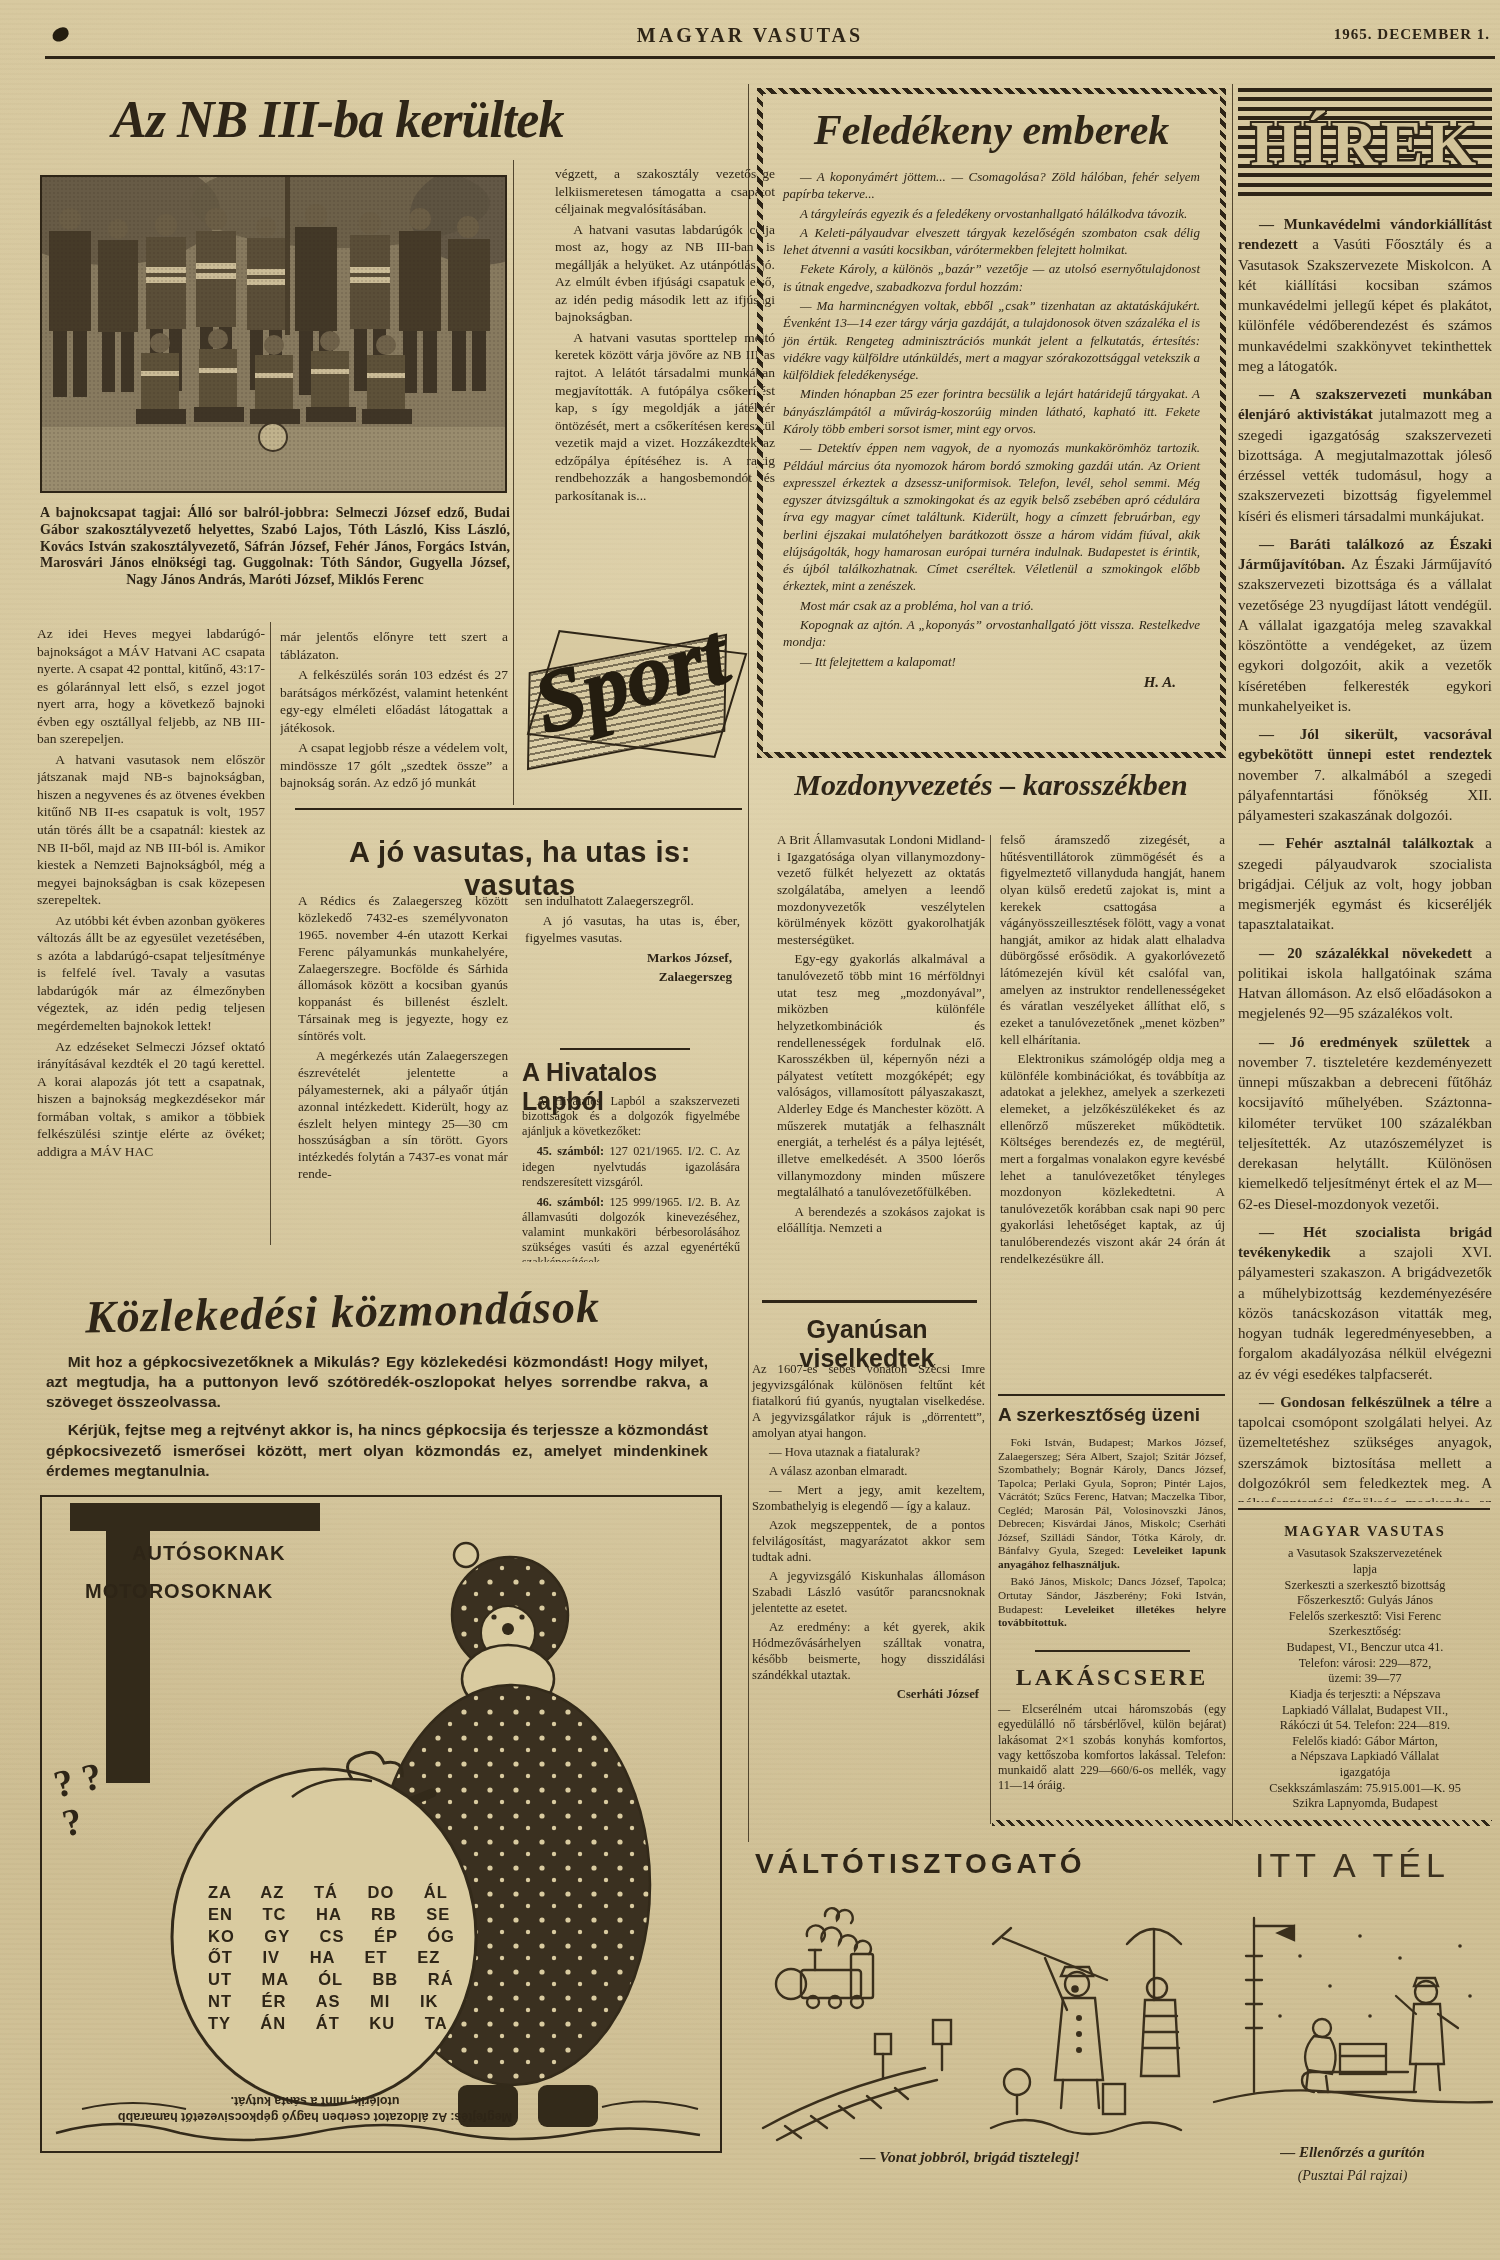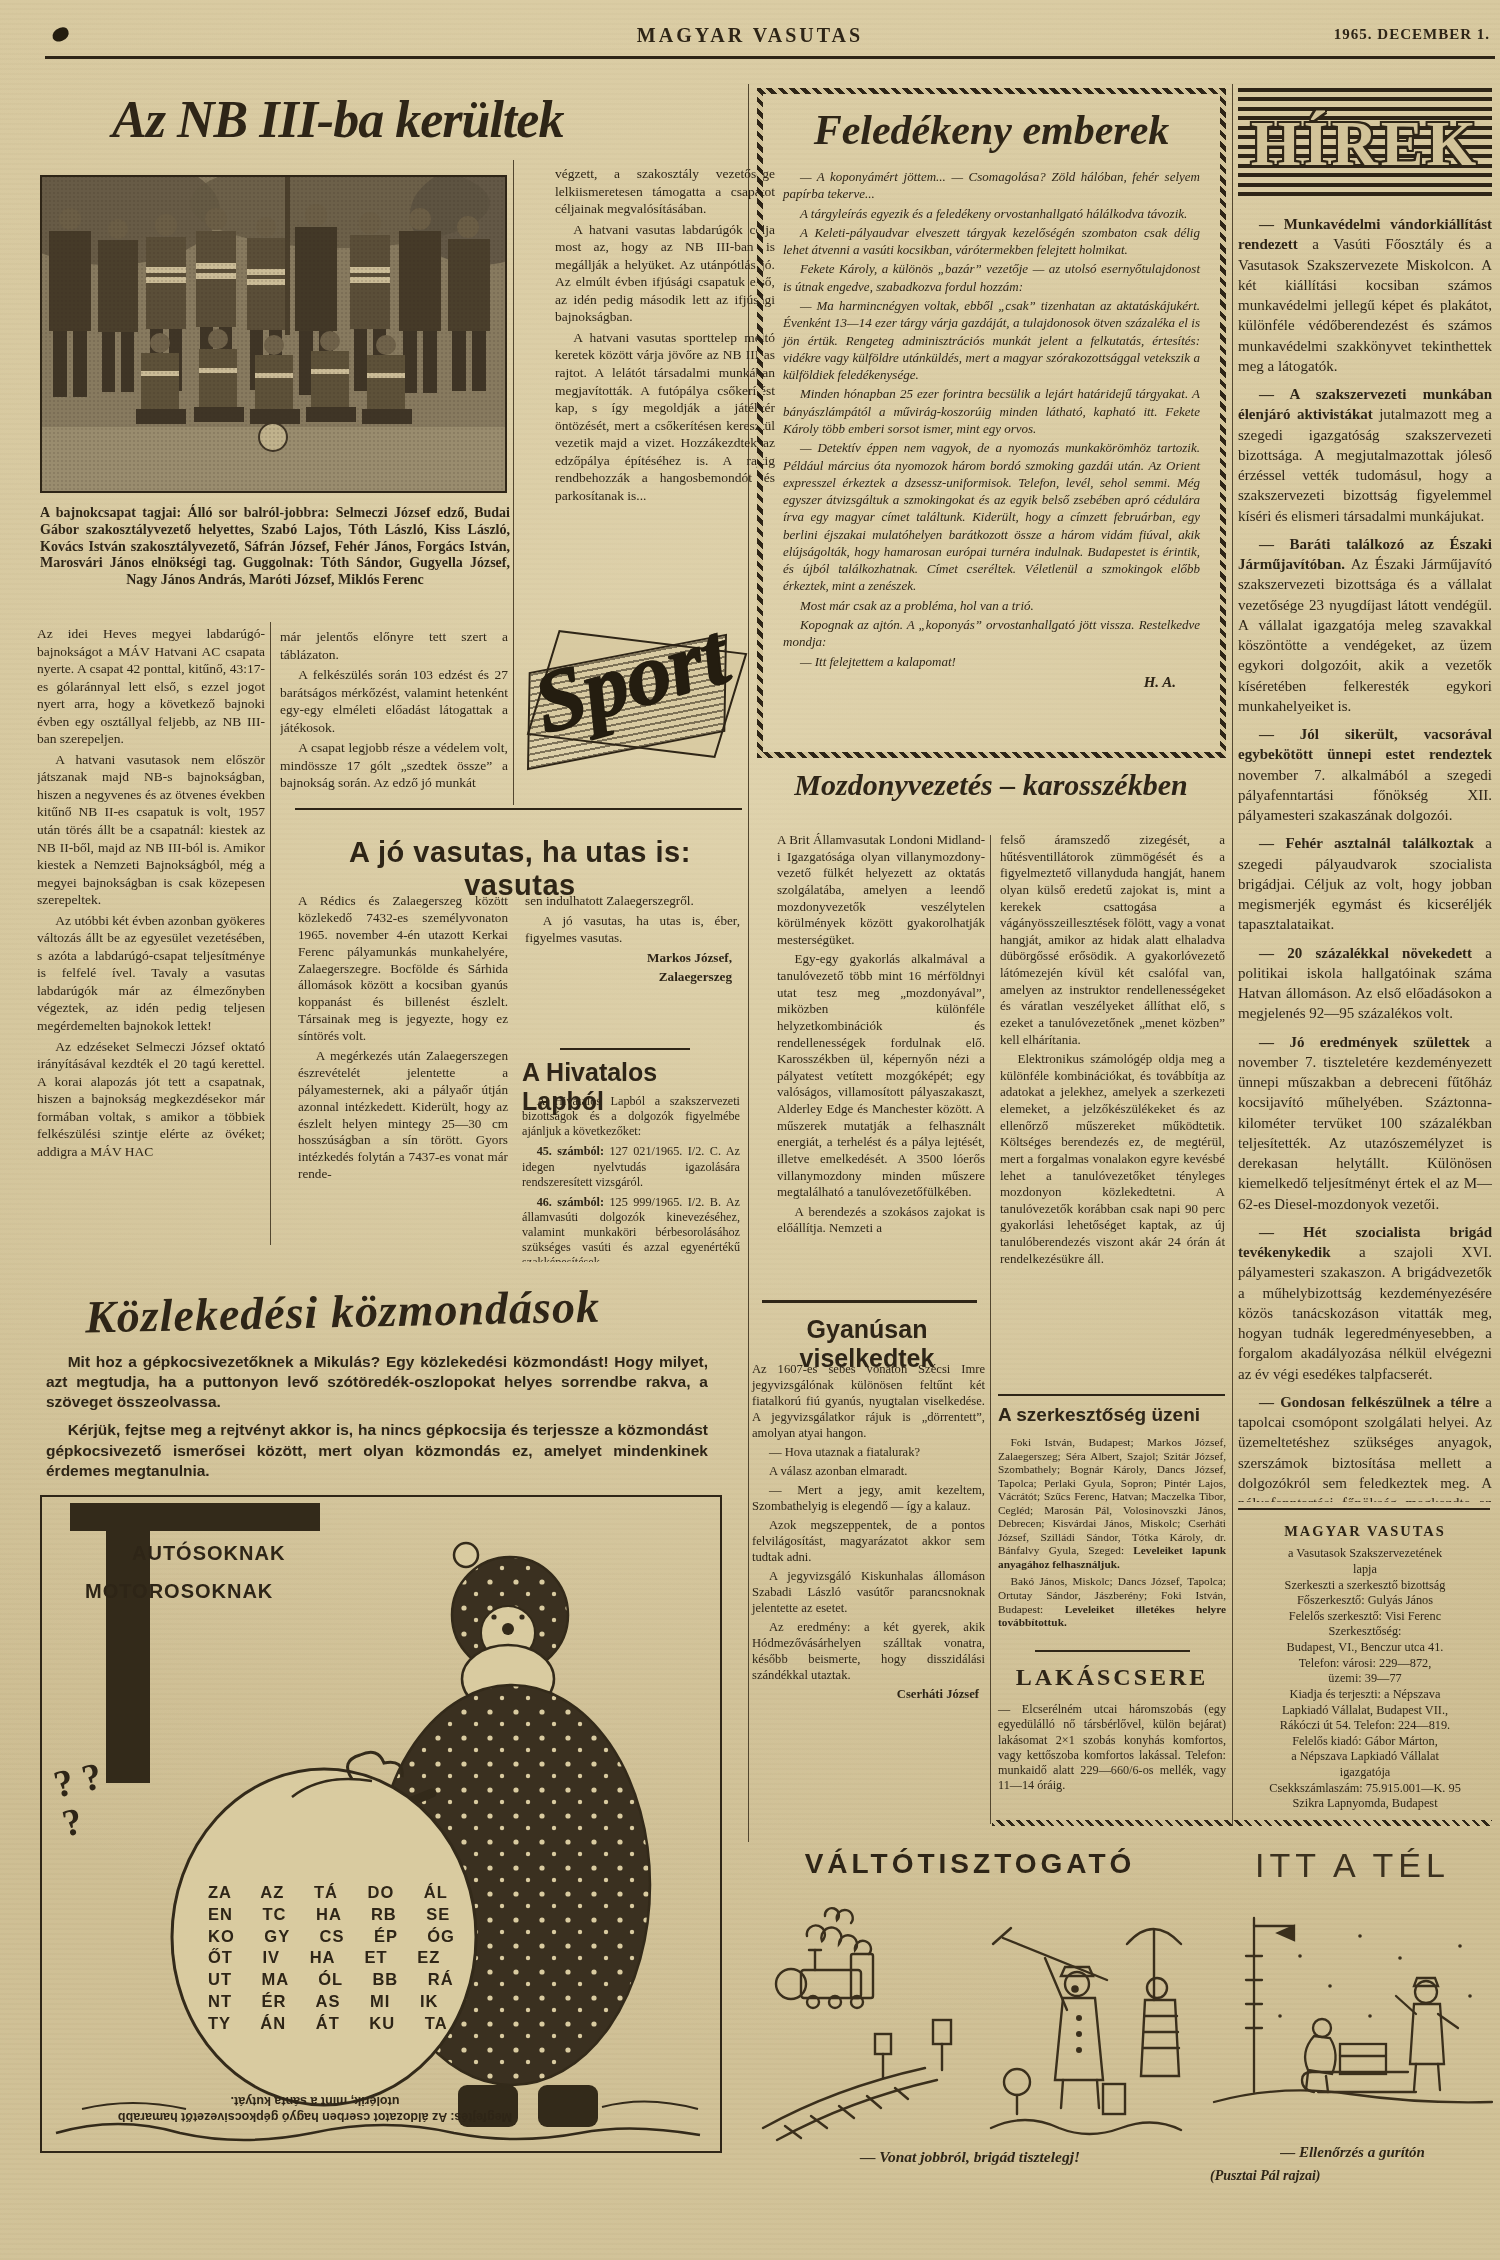--- a/index.html
+++ b/index.html
@@ -81,25 +81,25 @@
   .koz-headline{left:85px;top:1284px;width:620px;font-style:italic;font-weight:bold;font-size:46px;transform:rotate(-1.2deg);letter-spacing:1px;}
   .koz-intro{left:46px;top:1352px;width:662px;font-size:15.5px;line-height:1.3;font-weight:bold;}
   .koz-intro p{margin:0 0 8px;text-indent:1.4em;}
   .santa-box{left:40px;top:1495px;width:682px;height:658px;box-sizing:border-box;border:2.5px solid #2e2517;}
   .koz-label1{left:132px;top:1542px;font-size:20px;font-weight:bold;letter-spacing:1px;}
   .koz-label2{left:85px;top:1580px;font-size:20px;font-weight:bold;letter-spacing:1px;}
   .koz-qmarks{left:58px;top:1758px;width:70px;font-size:38px;font-weight:bold;line-height:1.05;transform:rotate(-12deg);}
   .koz-grid{left:208px;top:1882px;width:300px;font-family:"Liberation Sans",sans-serif;font-weight:bold;font-size:16.5px;line-height:1.32;word-spacing:24px;letter-spacing:1px;}
   .koz-solution{left:100px;top:2092px;width:430px;transform:rotate(180deg);text-align:center;font-family:"Liberation Sans",sans-serif;font-weight:bold;font-size:12.5px;line-height:1.3;}
 
-  .valto-title{left:755px;top:1848px;width:430px;text-align:center;font-weight:bold;font-size:28px;letter-spacing:4px;}
+  .valto-title{left:755px;top:1848px;width:430px;font-weight:bold;font-size:28px;letter-spacing:4px;}
   .valto-caption{left:755px;top:2148px;width:430px;text-align:center;font-style:italic;font-weight:bold;font-size:15.5px;}
   .tel-title{left:1210px;top:1846px;width:285px;text-align:center;font-size:34px;letter-spacing:5px;color:#3b311f;}
   .tel-caption{left:1210px;top:2144px;width:285px;text-align:center;font-style:italic;font-weight:bold;font-size:15px;}
-  .tel-credit{left:1210px;top:2168px;width:285px;text-align:left;font-style:italic;font-weight:bold;font-size:14px;}
+  .tel-credit{left:1210px;top:2168px;width:285px;text-align:center;font-style:italic;font-weight:normal;font-size:14px;}
 </style>
 </head>
 <body>
 
 <div class="page">
 
   <div class="abs inkblot"></div>
   <div class="abs masthead">MAGYAR VASUTAS</div>
   <div class="abs issuedate">1965. DECEMBER 1.</div>
   <div class="abs rule" style="left:45px;top:56px;width:1450px;height:3px;"></div>

